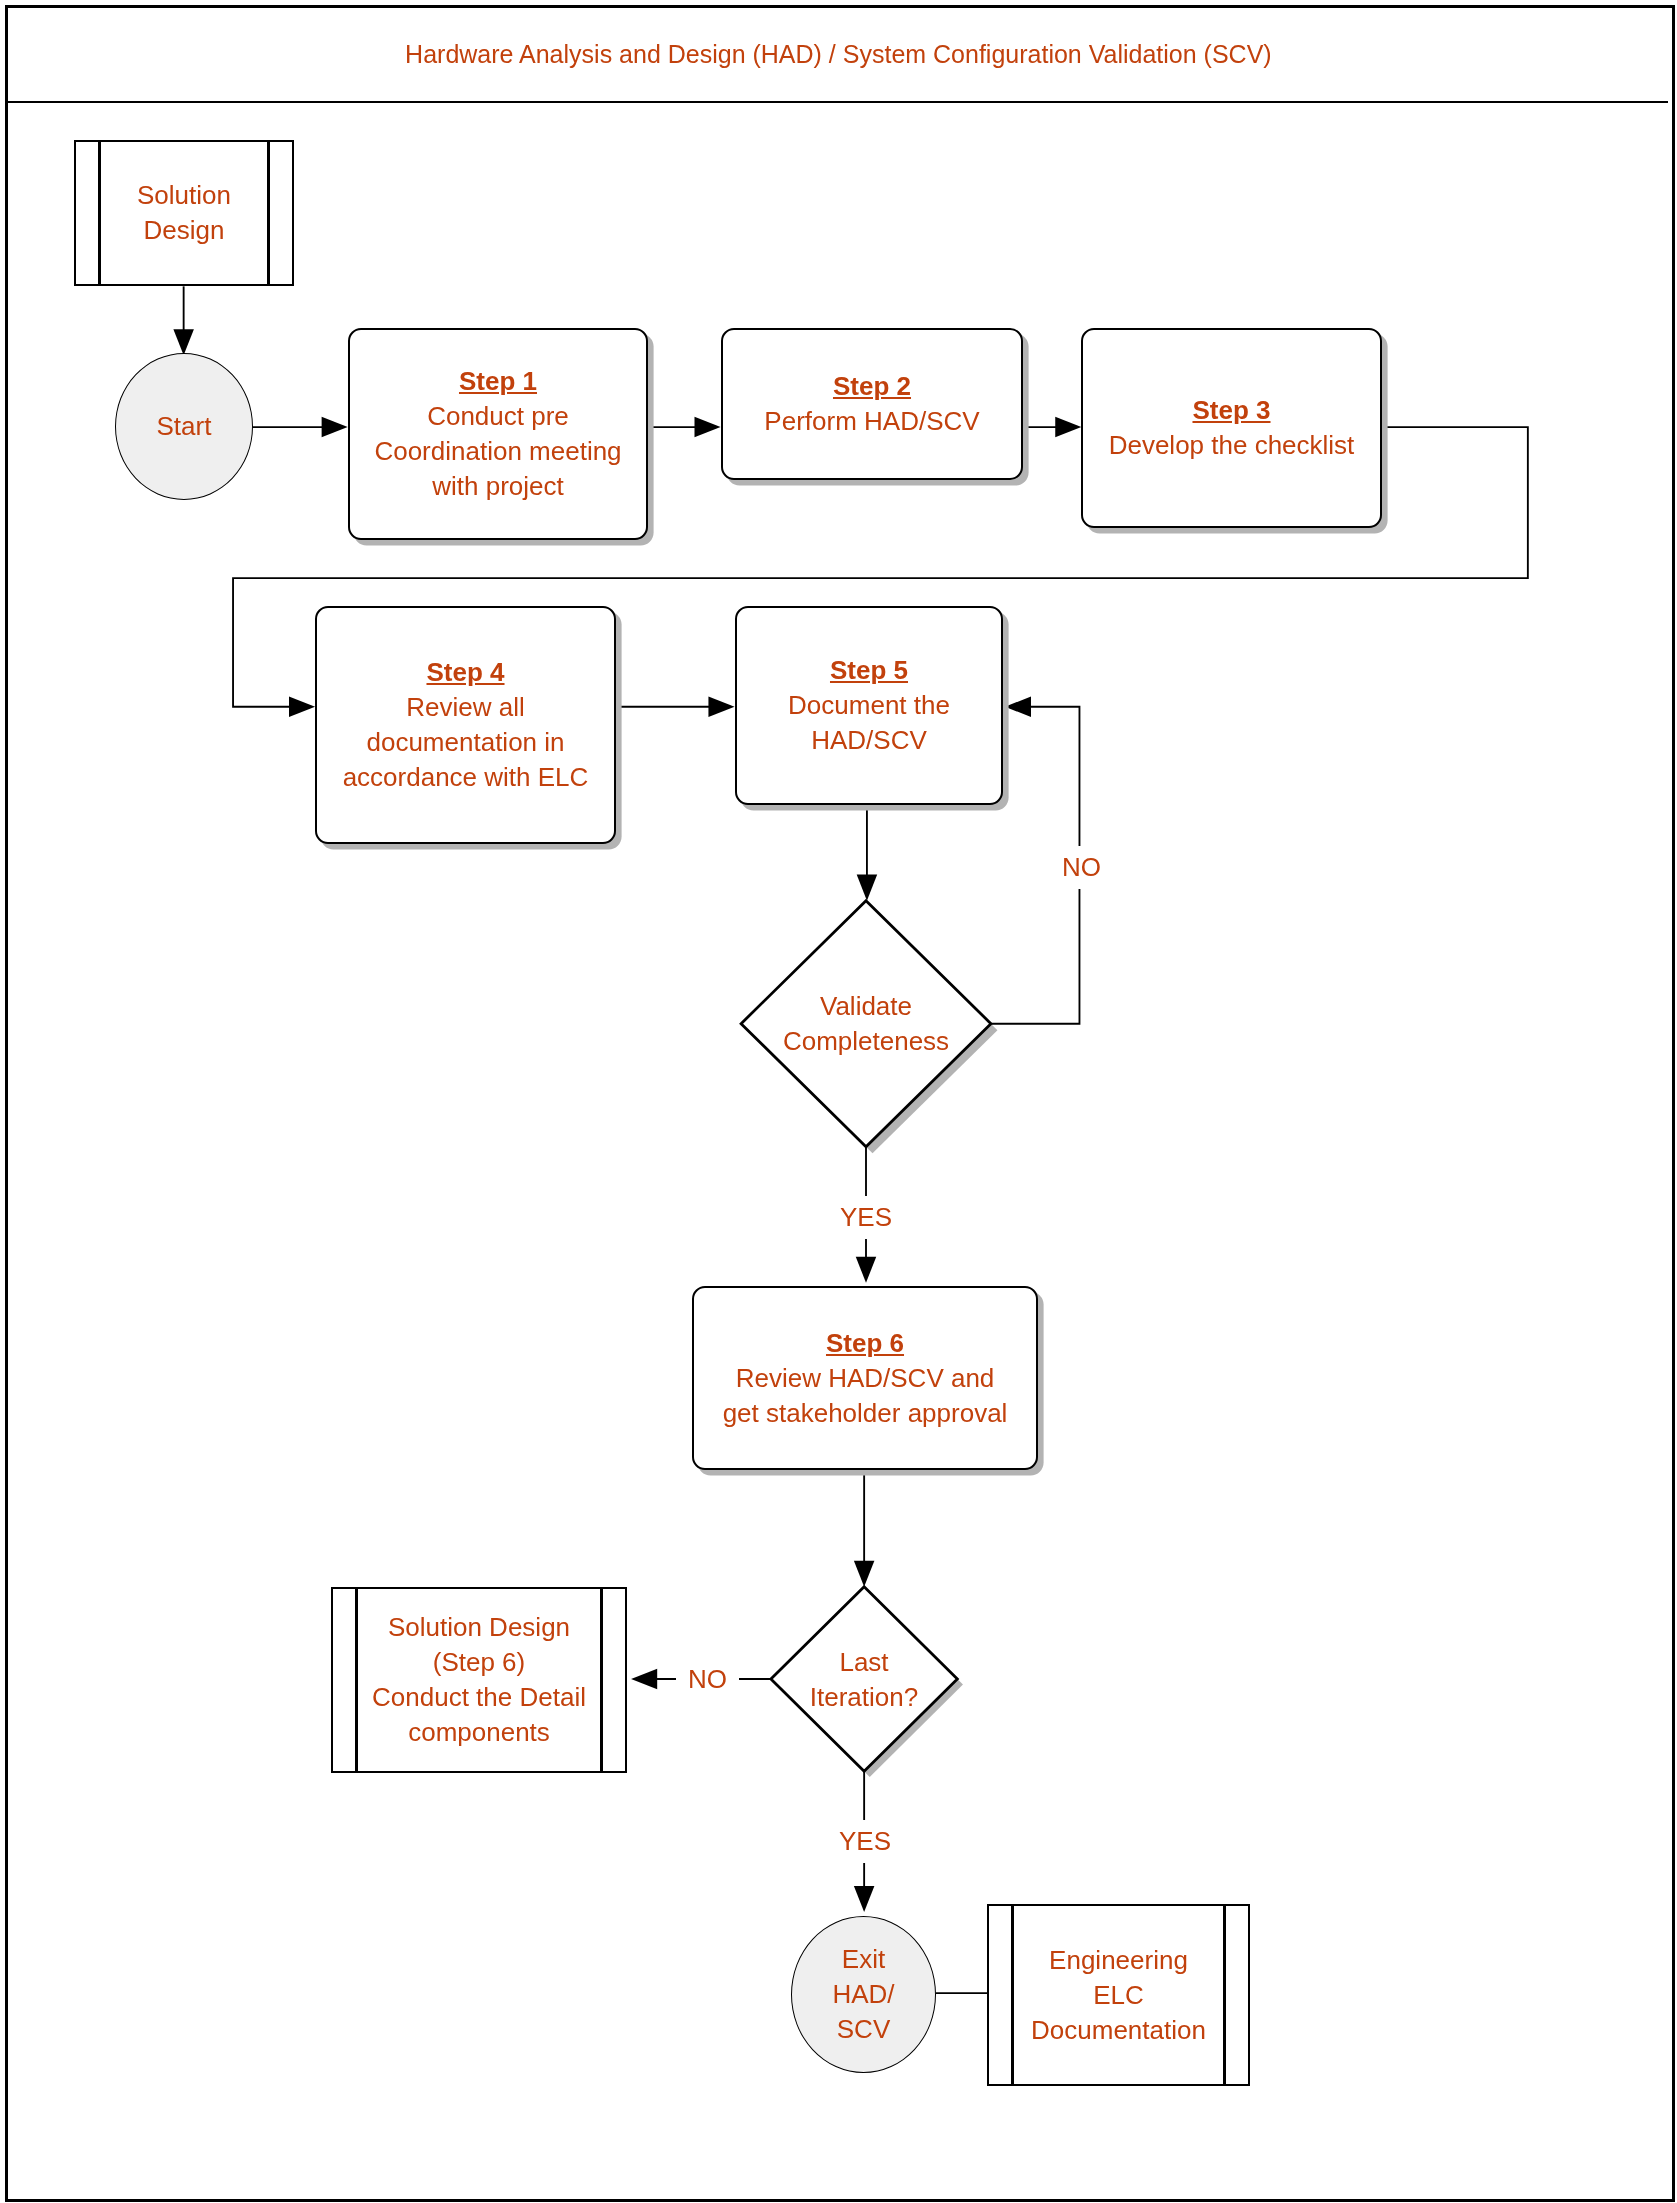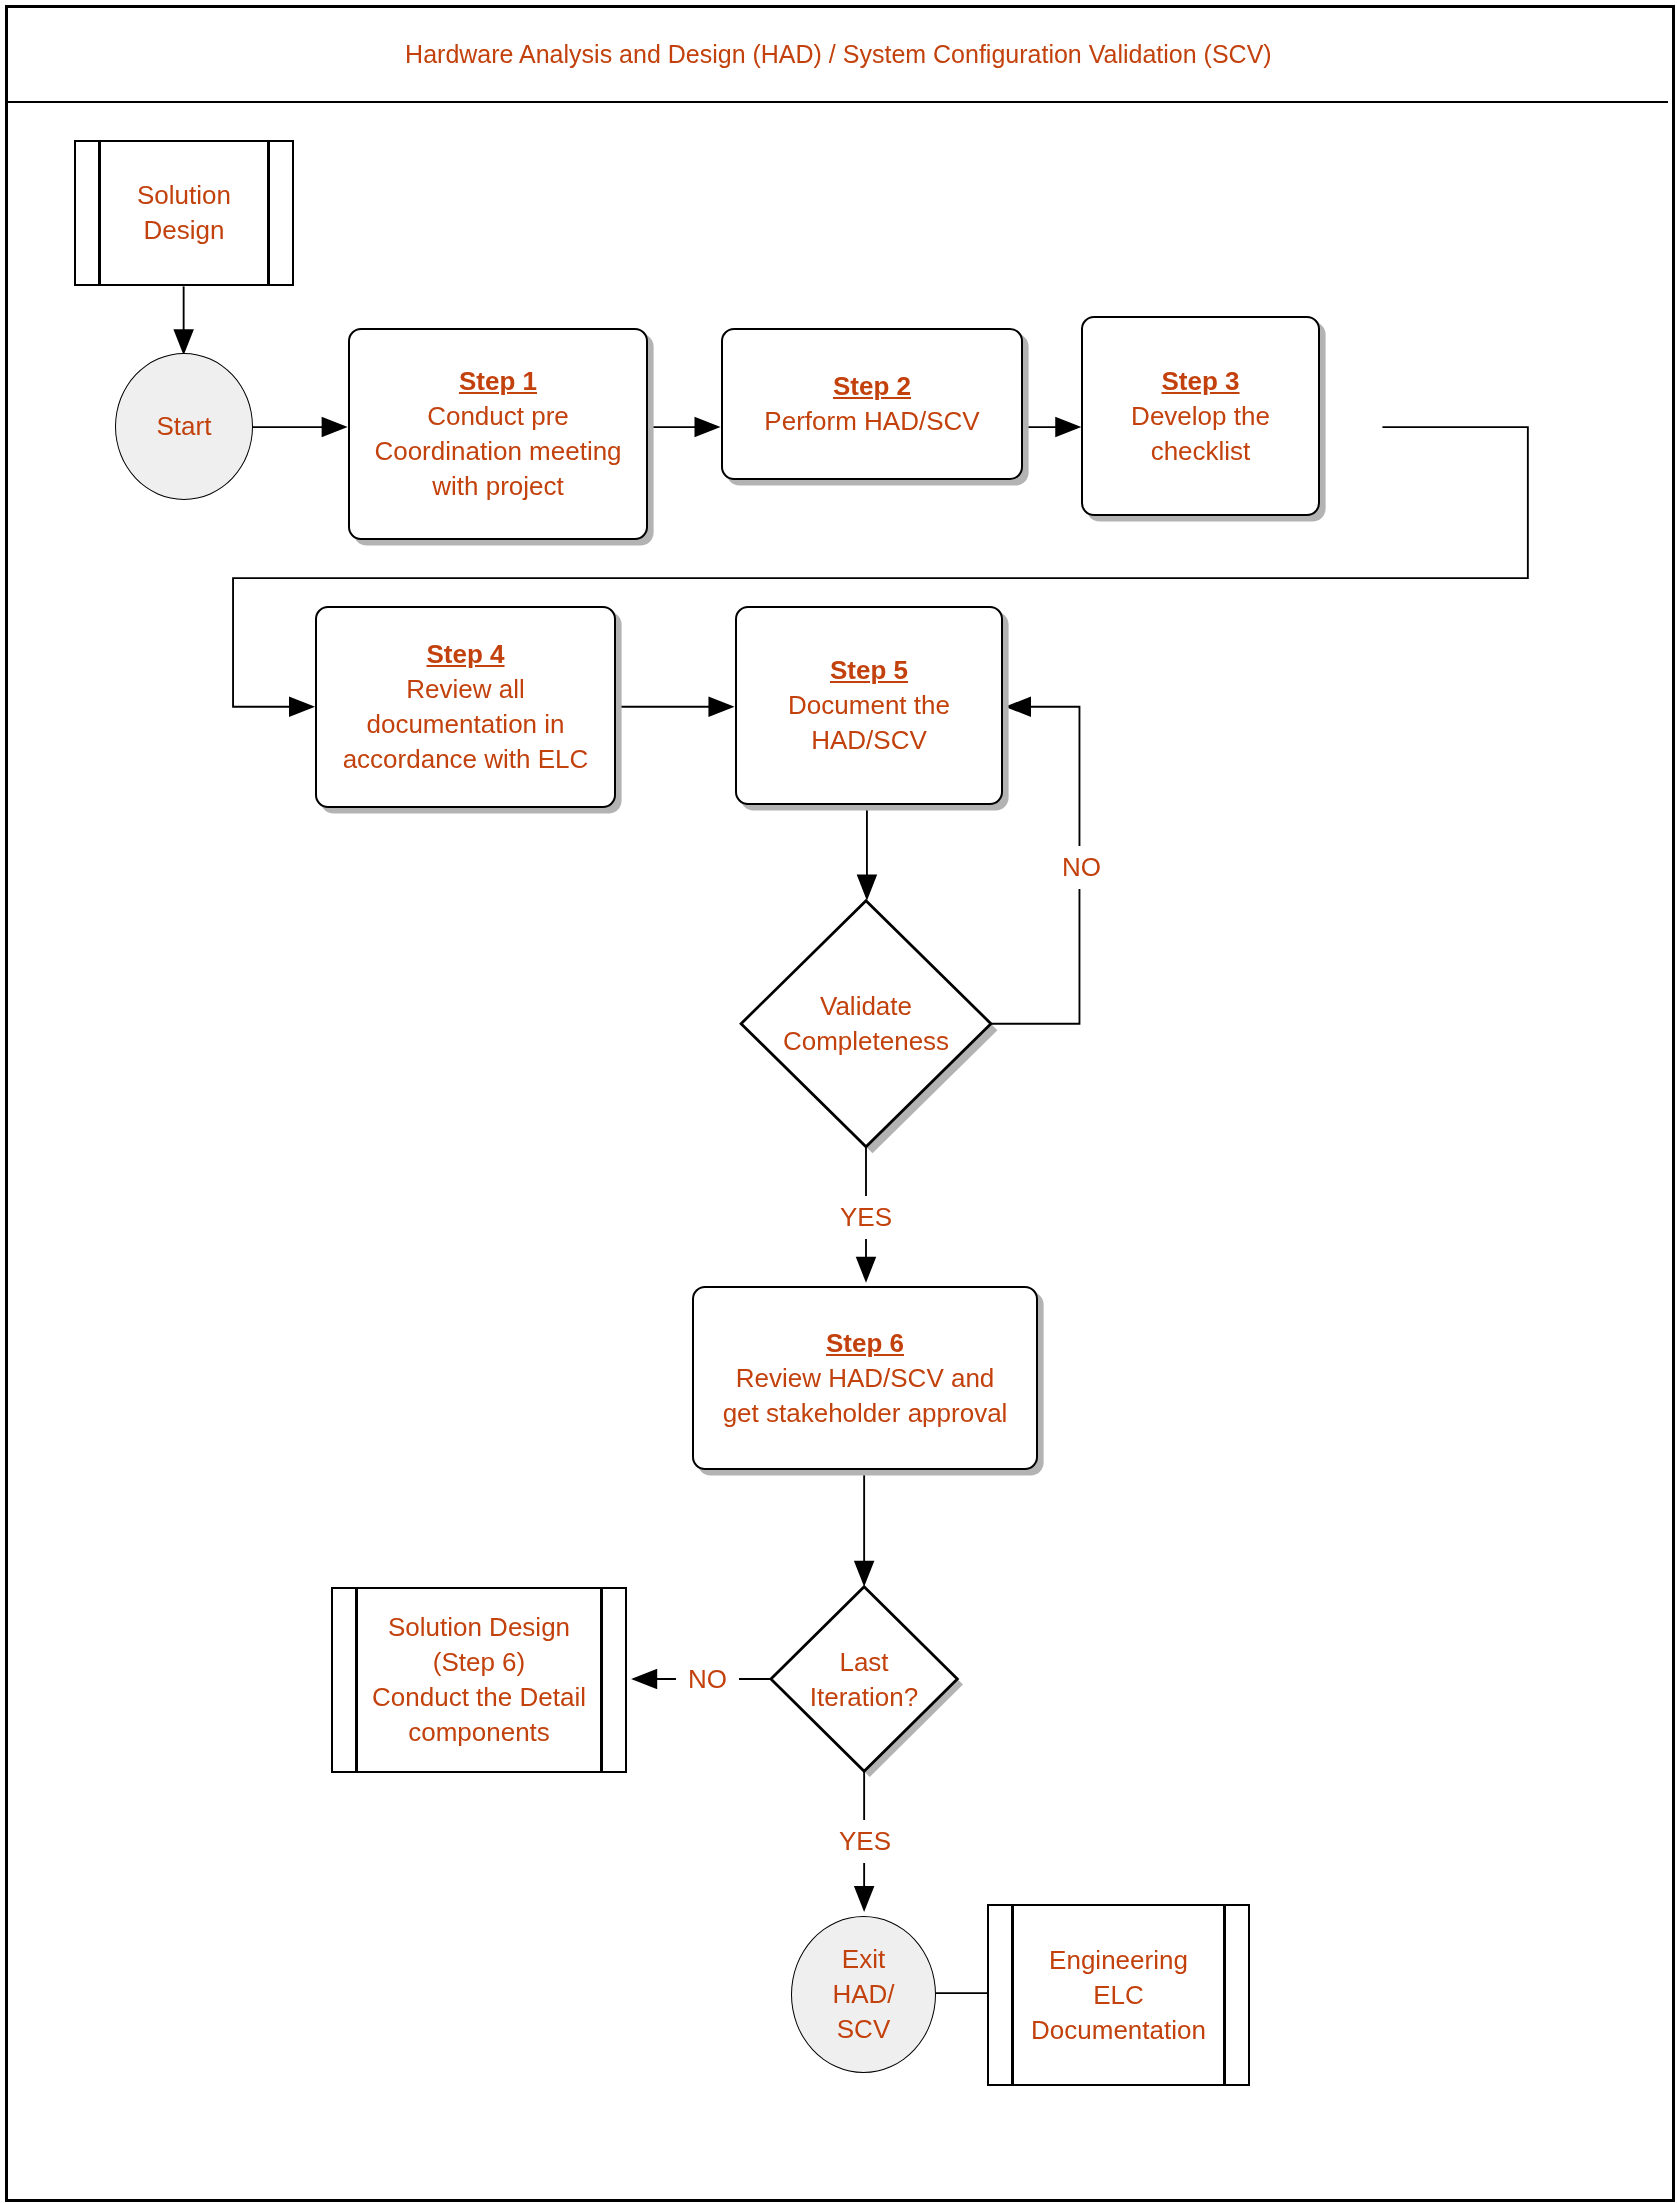--- a/index.html
+++ b/index.html
@@ -99,26 +99,26 @@
     <span>Conduct pre</span>
     <span>Coordination meeting</span>
     <span>with project</span>
   </div>
 
   <div class="node process" style="left:721px;top:328px;width:302px;height:152px;">
     <span class="node-title">Step 2</span>
     <span>Perform HAD/SCV</span>
   </div>
 
-  <div class="node process" style="left:1081px;top:316px;width:239px;height:200px;">
+  <div class="node process" style="left:1081px;top:328px;width:301px;height:200px;">
     <span class="node-title">Step 3</span>
     <span>Develop the checklist</span>
   </div>
 
-  <div class="node process" style="left:315px;top:606px;width:301px;height:202px;">
+  <div class="node process" style="left:315px;top:606px;width:301px;height:238px;">
     <span class="node-title">Step 4</span>
     <span>Review all</span>
     <span>documentation in</span>
     <span>accordance with ELC</span>
   </div>
 
   <div class="node process" style="left:735px;top:606px;width:268px;height:199px;">
     <span class="node-title">Step 5</span>
     <span>Document the</span>
     <span>HAD/SCV</span>

